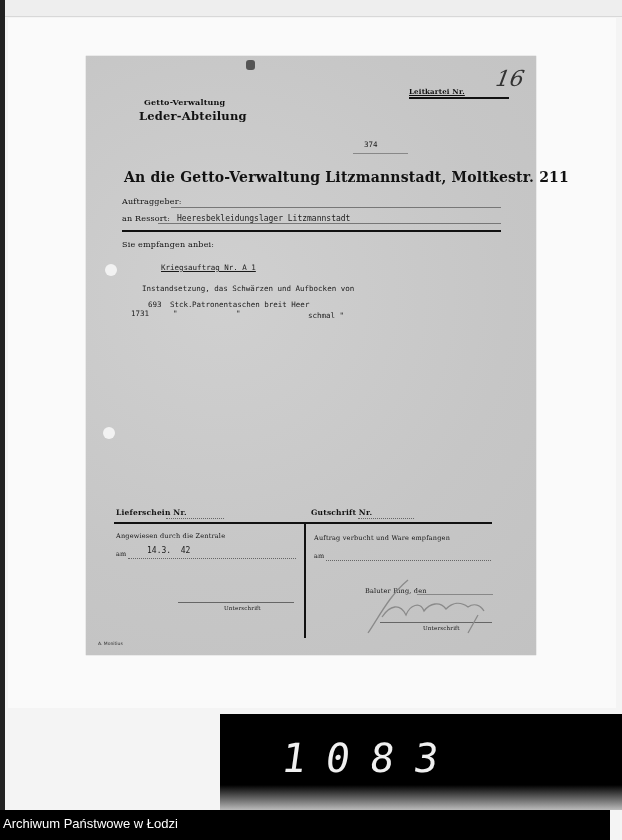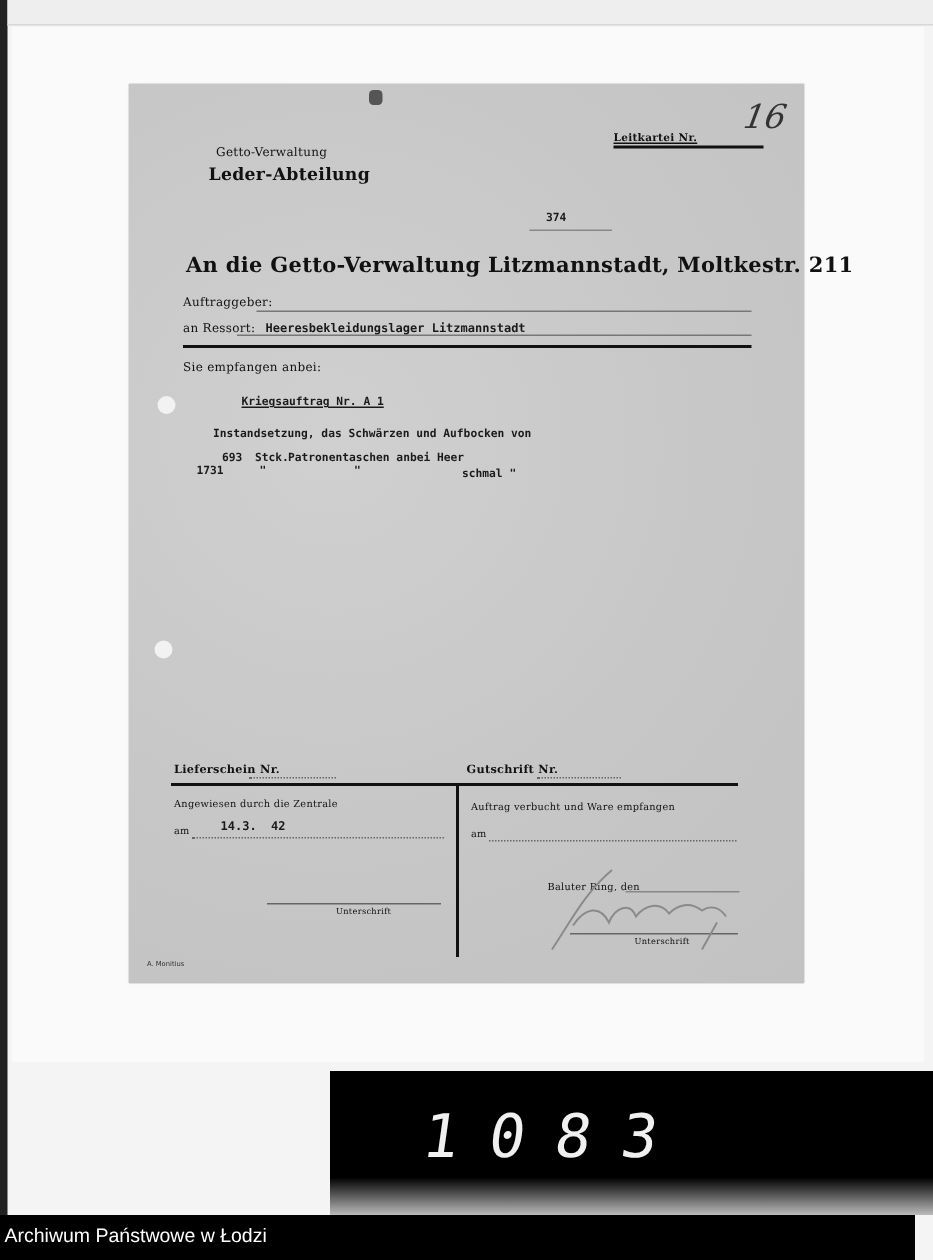--- a/index.html
+++ b/index.html
@@ -15,21 +15,21 @@
     background:#fafafa;
   }
   .sheet {
     position:absolute; left:86px; top:56px; width:450px; height:599px;
     background:#c9c9c9;
     background-image:radial-gradient(circle at 30% 40%, #d0d0d0 0, #c6c6c6 60%, #c2c2c2 100%);
     box-shadow:0 0 1px #999;
   }
   .punch { position:absolute; width:12px; height:12px; border-radius:50%; background:#f2f2f2; }
   .gothic { font-family:"DejaVu Serif", serif; font-weight:bold; color:#111; letter-spacing:0.2px; }
-  .type { font-family:"DejaVu Sans Mono", monospace; font-weight:bold; color:#1a1a1a; }
+  .type { font-family:"DejaVu Sans Mono", monospace; font-weight:normal; color:#1a1a1a; }
   .abs { position:absolute; white-space:nowrap; }
   .hline { position:absolute; height:0; border-top:1px solid #555; }
   .hline.thick { border-top:2px solid #111; }
   .vline { position:absolute; width:0; border-left:2px solid #111; }
   .dotline { position:absolute; height:0; border-top:1px dotted #666; }
   .bottom-band { position:absolute; left:220px; top:714px; width:402px; height:96px; background:#000; }
   .bottom-band-fade { position:absolute; left:220px; top:785px; width:402px; height:25px;
     background:linear-gradient(#000, #bbb); }
   .counter {
     position:absolute; left:282px; top:735px; color:#f0f0f0;
@@ -54,21 +54,21 @@
 <div class="left-edge"></div>
 <div class="top-strip"></div>
 <div class="mount"></div>
 
 <div class="sheet">
   <div class="punch" style="left:19px; top:208px;"></div>
   <div class="punch" style="left:17px; top:371px;"></div>
 
   <div class="abs" style="left:160px; top:4px; width:9px; height:10px; border-radius:3px; background:#555;"></div>
 
-  <div class="abs gothic" style="left:58px; top:41px; font-size:8px; font-weight:normal;">Getto-Verwaltung</div>
+  <div class="abs gothic" style="left:58px; top:41px; font-size:8px; font-weight:bold;">Getto-Verwaltung</div>
   <div class="abs gothic" style="left:53px; top:53px; font-size:11.5px;">Leder-Abteilung</div>
 
   <div class="abs gothic" style="left:323px; top:31px; font-size:7px; text-decoration:underline;">Leitkartei Nr.</div>
   <div class="hline thick" style="left:323px; top:41px; width:100px;"></div>
 
   <div class="abs type" style="left:278px; top:84px; font-size:7.5px;">374</div>
   <div class="hline" style="left:267px; top:97px; width:55px; border-top-color:#888;"></div>
 
   <div class="abs gothic" style="left:38px; top:113px; font-size:14px;">An die Getto-Verwaltung Litzmannstadt, Moltkestr. 211</div>
 
@@ -80,21 +80,21 @@
   <div class="hline" style="left:72px; top:167px; width:343px; border-top-color:#777;"></div>
   <div class="hline thick" style="left:36px; top:174px; width:379px;"></div>
 
   <div class="abs gothic" style="left:36px; top:184px; font-size:8px; font-weight:normal;">Sie empfangen anbei:</div>
 
   <div class="abs type" style="left:75px; top:207px; font-size:7.5px; text-decoration:underline;">Kriegsauftrag Nr. A 1</div>
   <div class="abs type" style="left:56px; top:228px; font-size:7.5px;">Instandsetzung, das Schwärzen und Aufbocken von</div>
 
   <div class="abs type" style="left:62px; top:244px; font-size:7.5px;">693</div>
   <div class="abs type" style="left:84px; top:244px; font-size:7.5px;">Stck.</div>
-  <div class="abs type" style="left:106px; top:244px; font-size:7.5px;">Patronentaschen anbei Heer</div>
+  <div class="abs type" style="left:106px; top:244px; font-size:7.5px;">Patronentaschen breit Heer</div>
 
   <div class="abs type" style="left:45px; top:253px; font-size:7.5px;">1731</div>
   <div class="abs type" style="left:87px; top:253px; font-size:7.5px;">"</div>
   <div class="abs type" style="left:150px; top:253px; font-size:7.5px;">"</div>
   <div class="abs type" style="left:222px; top:255px; font-size:7.5px;">schmal "</div>
 
 
   <div class="abs gothic" style="left:30px; top:452px; font-size:7.5px;">Lieferschein Nr.</div>
   <div class="dotline" style="left:80px; top:462px; width:58px;"></div>
   <div class="abs gothic" style="left:225px; top:452px; font-size:7.5px;">Gutschrift Nr.</div>

